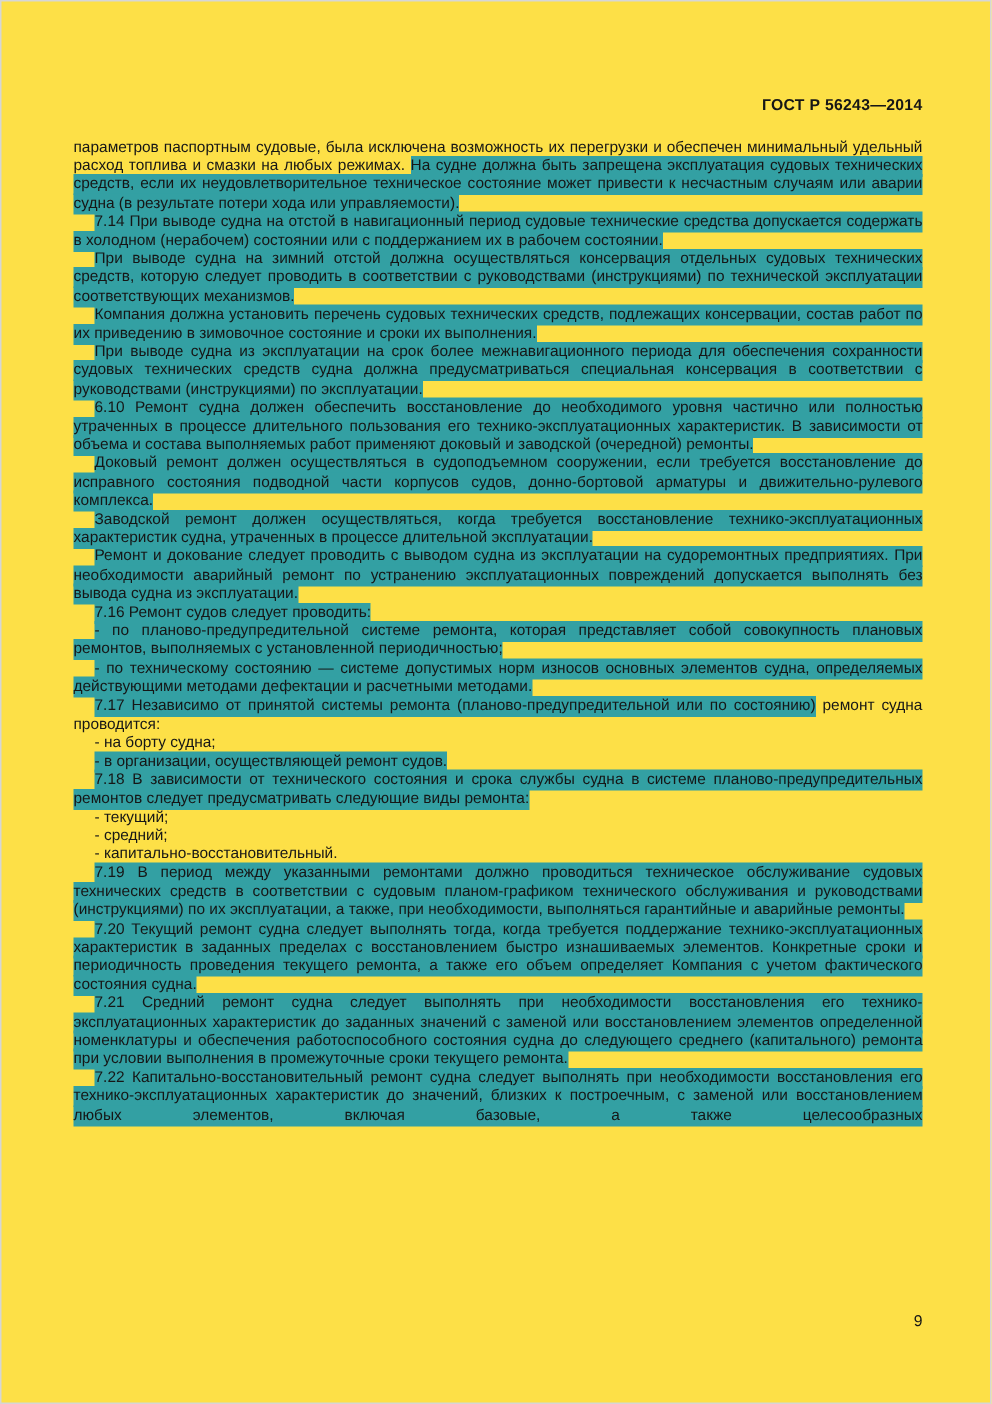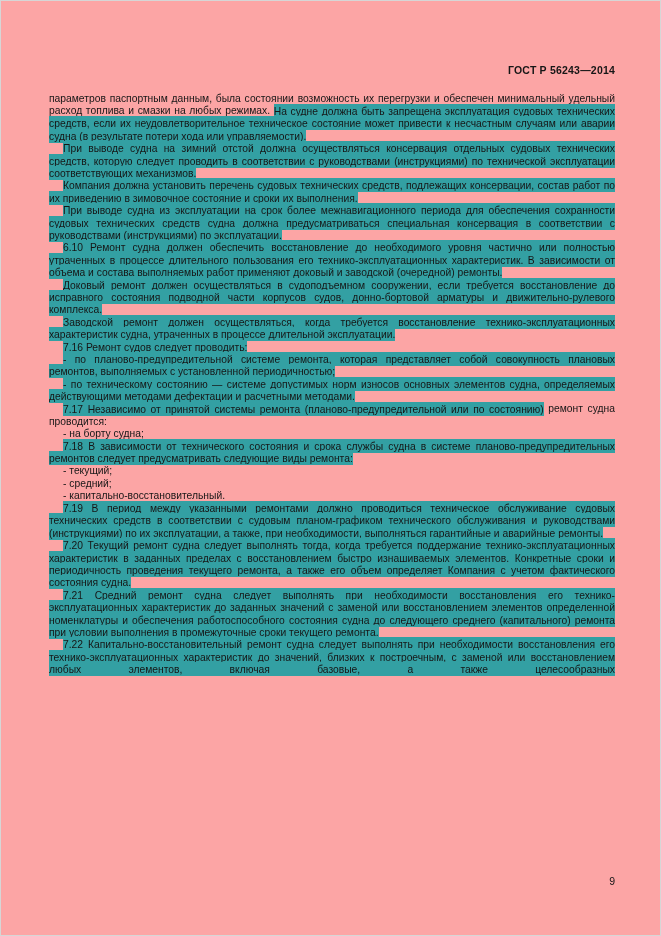--- a/index.html
+++ b/index.html
@@ -11,21 +11,21 @@
     width: 661px;
     height: 936px;
     position: relative;
     font-family: "Liberation Sans", "DejaVu Sans", sans-serif;
     color: #161616;
     overflow: hidden;
   }
   .page {
     position: absolute;
     inset: 0;
-    background: #fca5a5;
+    background: #fde047;
     border: 1px solid #d6d6d6;
     box-sizing: border-box;
     padding-left: 20px;
   }
   .header {
     position: absolute;
     top: 63px;
     left: 48px;
     width: 566px;
     text-align: right;
@@ -69,24 +69,27 @@
 </head>
 <body>
 
 <div class="page">
 
   <div class="header">ГОСТ Р 56243—2014</div>
 
   <div class="content">
 
     <p class="para no-indent">
-      <span class="seg">параметров паспортным данным, была состоянии возможность их перегрузки и обеспечен минимальный удельный расход топлива и смазки на любых режимах.</span>
+      <span class="seg">параметров паспортным судовые, была исключена возможность их перегрузки и обеспечен минимальный удельный расход топлива и смазки на любых режимах.</span>
       <span class="seg hl">На судне должна быть запрещена эксплуатация судовых технических средств, если их неудовлетворительное техническое состояние может привести к несчастным случаям или аварии судна (в результате потери хода или управляемости).</span>
     </p>
 
+    <p class="para">
+      <span class="seg hl">7.14 При выводе судна на отстой в навигационный период судовые технические средства допускается содержать в холодном (нерабочем) состоянии или с поддержанием их в рабочем состоянии.</span>
+    </p>
 
     <p class="para">
       <span class="seg hl">При выводе судна на зимний отстой должна осуществляться консервация отдельных судовых технических средств, которую следует проводить в соответствии с руководствами (инструкциями) по технической эксплуатации соответствующих механизмов.</span>
     </p>
 
     <p class="para">
       <span class="seg hl">Компания должна установить перечень судовых технических средств, подлежащих консервации, состав работ по их приведению в зимовочное состояние и сроки их выполнения.</span>
     </p>
 
     <p class="para">
@@ -98,20 +101,23 @@
     </p>
 
     <p class="para">
       <span class="seg hl">Доковый ремонт должен осуществляться в судоподъемном сооружении, если требуется восстановление до исправного состояния подводной части корпусов судов, донно-бортовой арматуры и движительно-рулевого комплекса.</span>
     </p>
 
     <p class="para">
       <span class="seg hl">Заводской ремонт должен осуществляться, когда требуется восстановление технико-эксплуатационных характеристик судна, утраченных в процессе длительной эксплуатации.</span>
     </p>
 
+    <p class="para">
+      <span class="seg hl">Ремонт и докование следует проводить с выводом судна из эксплуатации на судоремонтных предприятиях. При необходимости аварийный ремонт по устранению эксплуатационных повреждений допускается выполнять без вывода судна из эксплуатации.</span>
+    </p>
 
     <p class="para">
       <span class="seg hl">7.16 Ремонт судов следует проводить:</span>
     </p>
 
     <p class="para">
       <span class="seg hl">- по планово-предупредительной системе ремонта, которая представляет собой совокупность плановых ремонтов, выполняемых с установленной периодичностью;</span>
     </p>
 
     <p class="para">
@@ -120,20 +126,23 @@
 
     <p class="para">
       <span class="seg hl">7.17 Независимо от принятой системы ремонта (планово-предупредительной или по состоянию)</span>
       <span class="seg">ремонт судна проводится:</span>
     </p>
 
     <p class="para">
       <span class="seg">- на борту судна;</span>
     </p>
 
+    <p class="para">
+      <span class="seg hl">- в организации, осуществляющей ремонт судов.</span>
+    </p>
 
     <p class="para">
       <span class="seg hl">7.18 В зависимости от технического состояния и срока службы судна в системе планово-предупредительных ремонтов следует предусматривать следующие виды ремонта:</span>
     </p>
 
     <p class="para">
       <span class="seg">- текущий;</span>
     </p>
 
     <p class="para">

